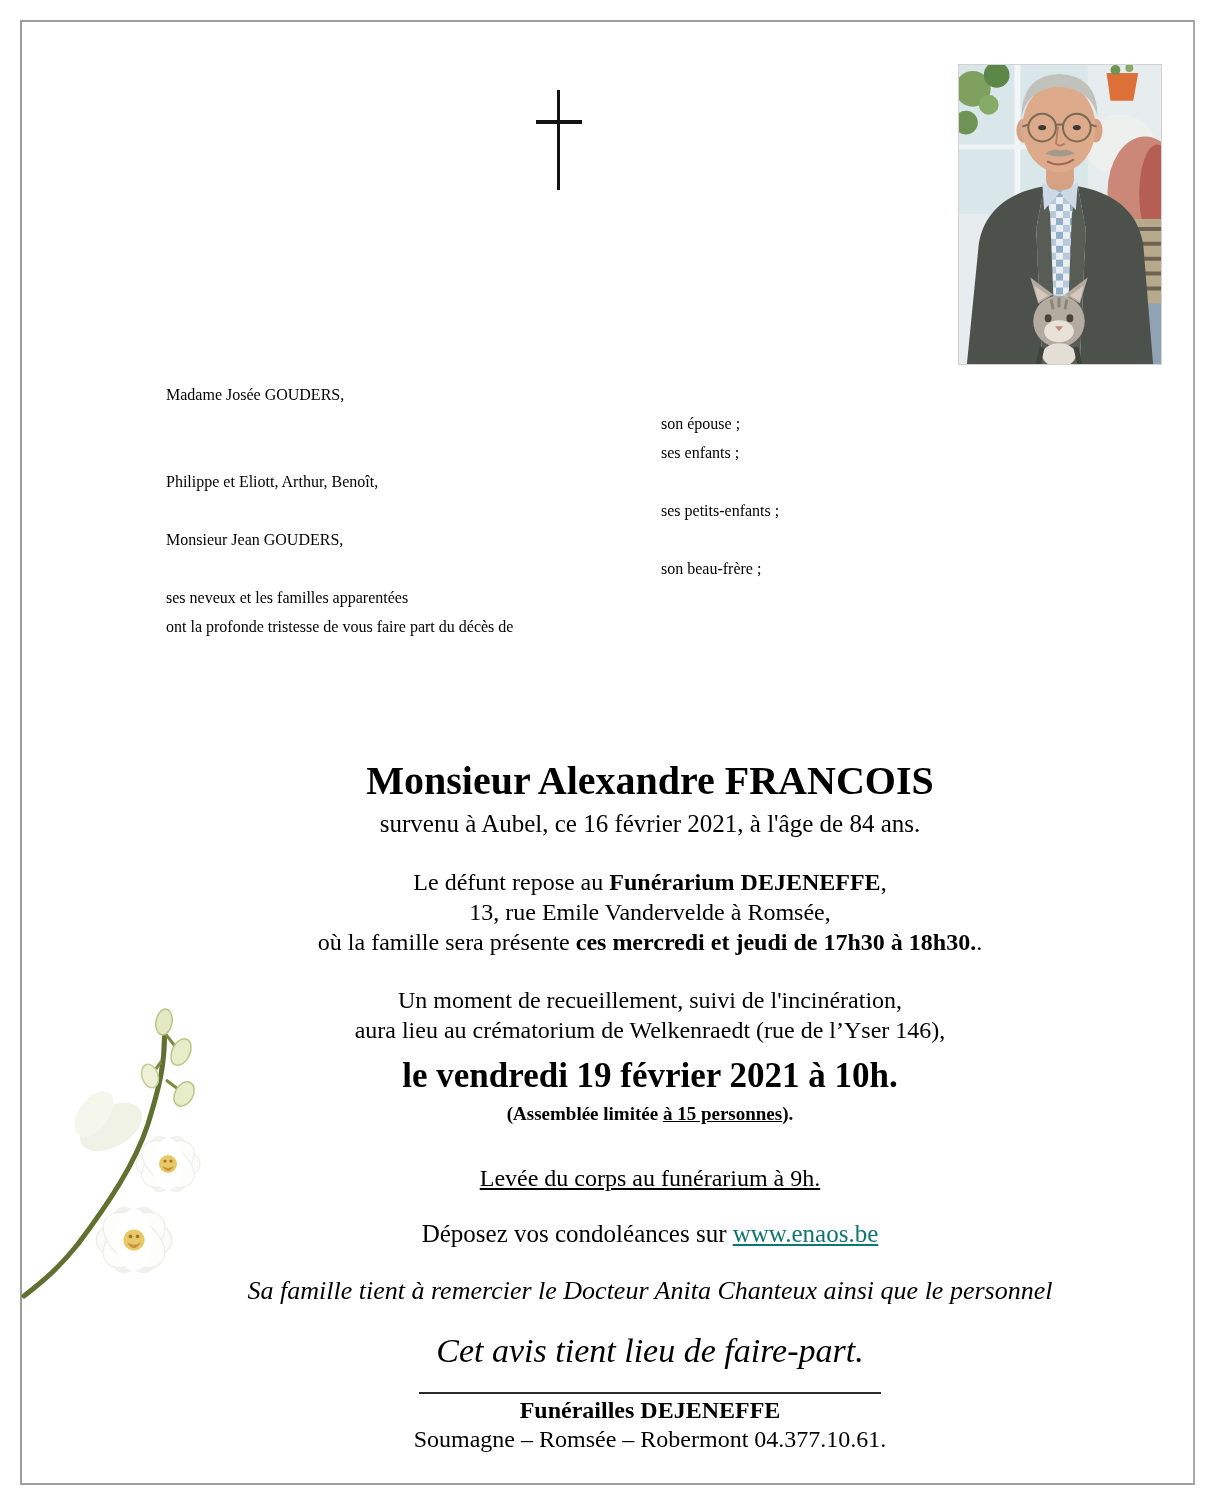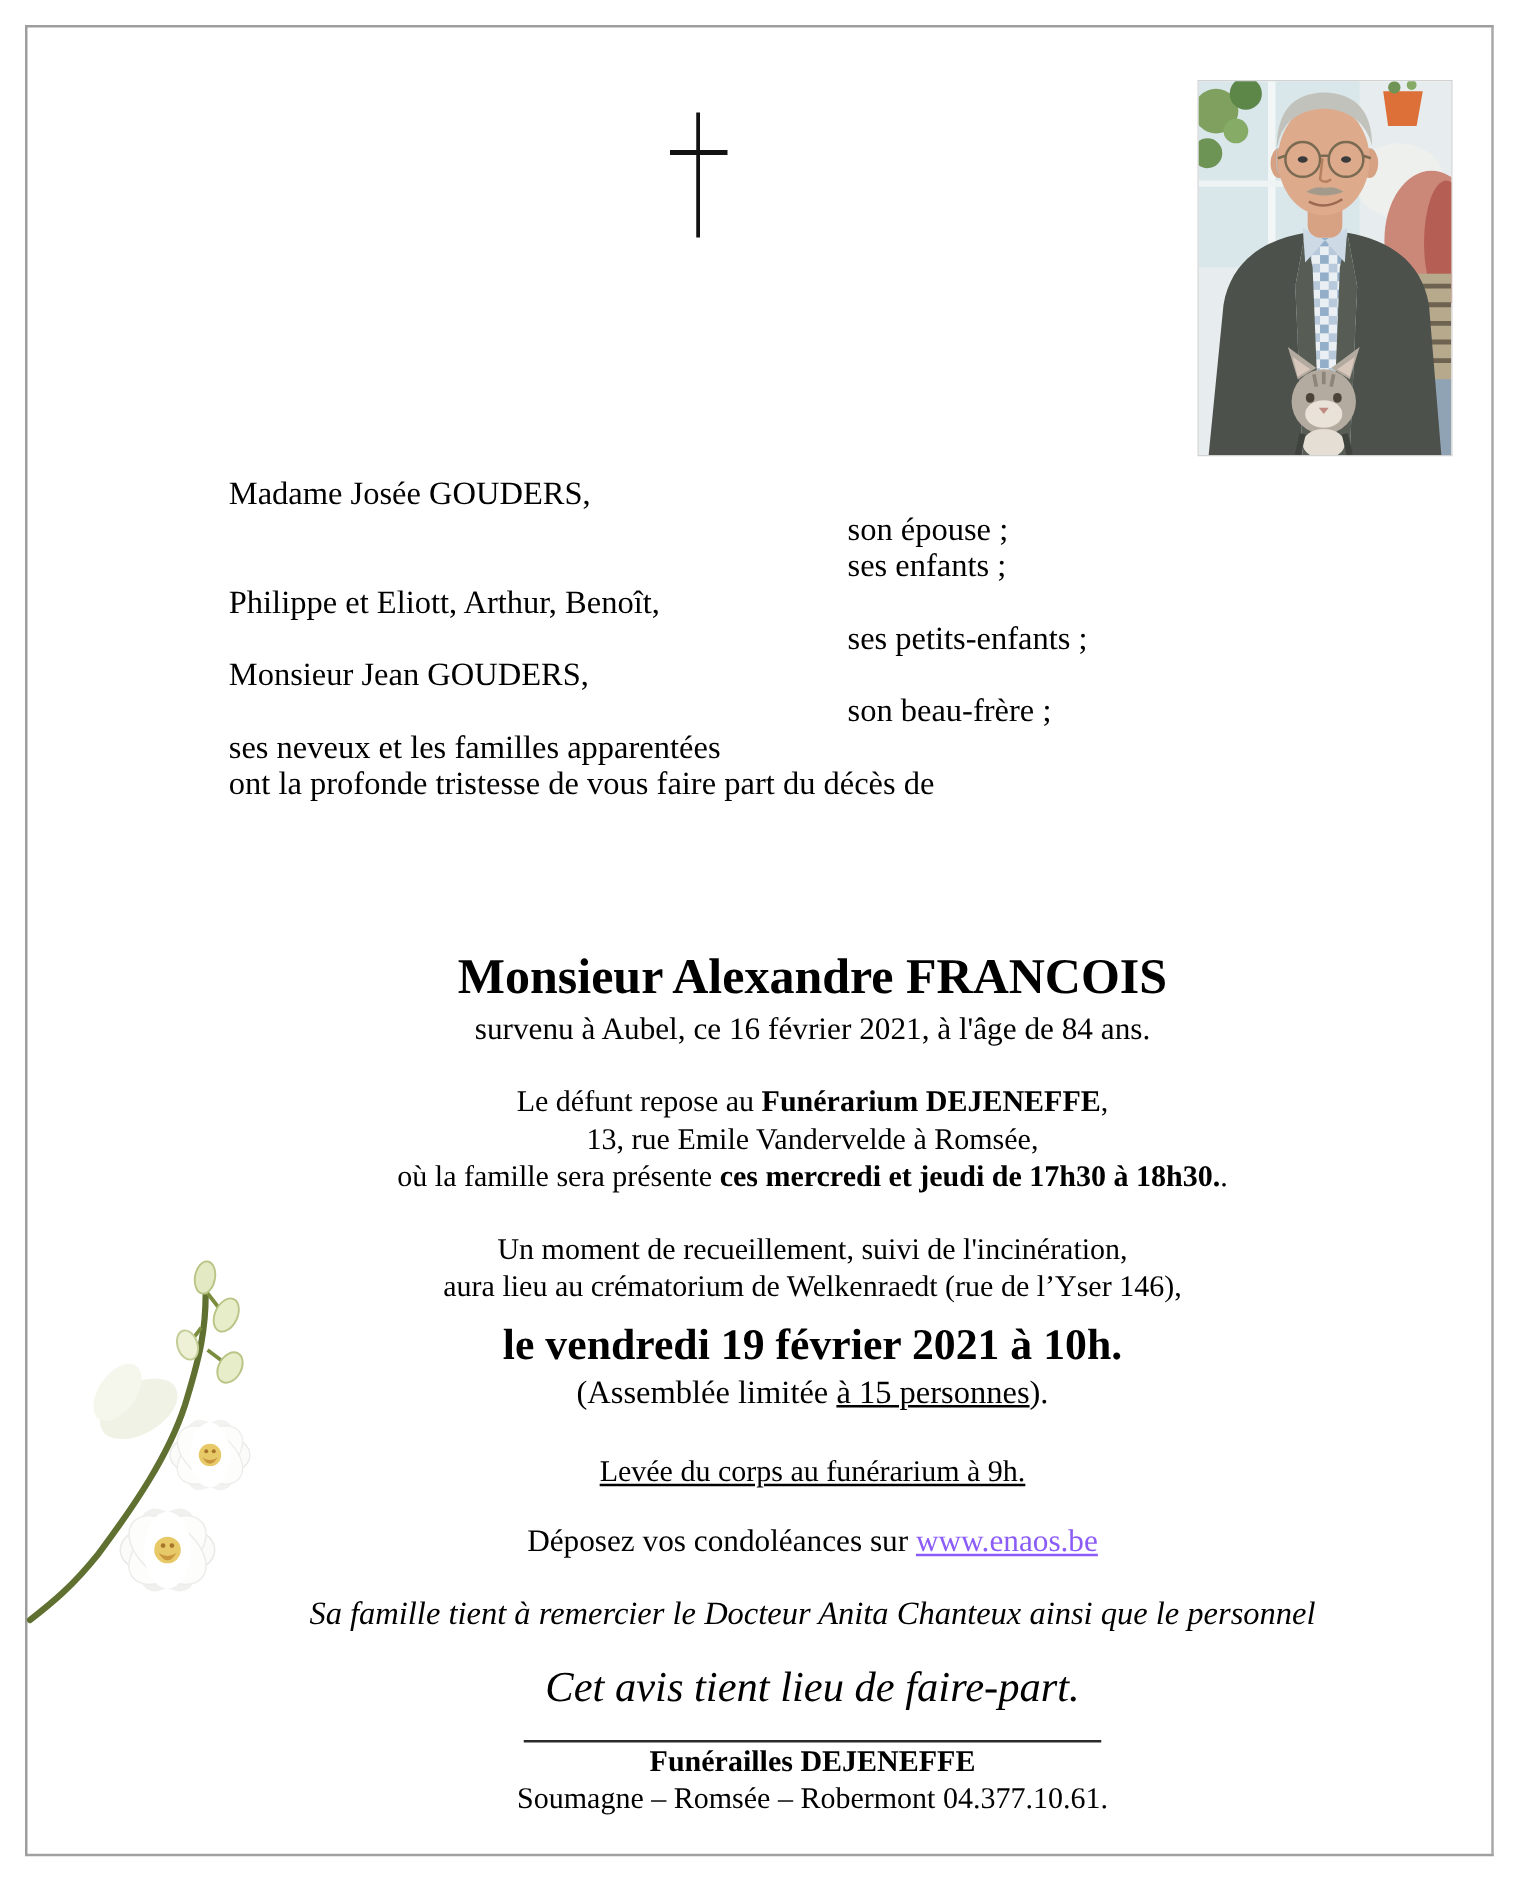--- a/index.html
+++ b/index.html
@@ -24,38 +24,38 @@
   .cross .v { position: absolute; left: 21px; top: 2px; width: 3px; height: 100px; background: #121212; }
   .cross .h { position: absolute; left: 0px; top: 32px; width: 46px; height: 4px; background: #121212; }
   
   .portrait { position: absolute; left: 958px; top: 64px; width: 204px; height: 301px; border: 1px solid #d2d2d2; box-sizing: border-box; }
   .portrait svg { display: block; width: 100%; height: 100%; }
   
   .orchid { position: absolute; left: 16px; top: 1002px; width: 268px; height: 330px; }
   .orchid svg { display: block; width: 100%; height: 100%; }
   
   .names {
-    position: absolute; left: 183px; top: 380px; width: 960px;
-    font-size: 26px; line-height: 29px;
+    position: absolute; left: 166px; top: 380px; width: 960px;
+    font-size: 16px; line-height: 29px;
   }
   .names .rel { padding-left: 495px; }
   
   .centered {
     position: absolute; left: 106px; top: 759px; width: 1088px;
     text-align: center; font-size: 24px; line-height: 30px;
   }
   .deceased-title { font-size: 40px; line-height: 44px; font-weight: bold; margin: 0; }
   .survenu { font-size: 25px; margin-top: 6px; }
   .block-repose { margin-top: 28px; }
   .block-moment { margin-top: 28px; }
   .big-date { margin-top: 10px; font-size: 35px; line-height: 42px; font-weight: bold; }
-  .assembly { font-size: 26px; line-height: 30px; font-weight: normal; margin-top: 2px; }
+  .assembly { font-size: 19px; line-height: 30px; font-weight: bold; margin-top: 2px; }
   .levee { margin-top: 34px; text-decoration: underline; }
   .condolences { margin-top: 26px; font-size: 25px; }
-  .condolences a { color: #8b5cf6; text-decoration: underline; }
+  .condolences a { color: #0f766e; text-decoration: underline; }
   .thanks { margin-top: 26px; font-size: 26px; line-height: 31px; font-style: italic; }
   .notice { margin-top: 30px; font-size: 34px; font-style: italic; }
   .sep { margin: 26px auto 0 auto; width: 462px; height: 0; border: 0; border-top: 2px solid #2a2a2a; }
   .company { margin-top: 2px; font-weight: bold; line-height: 29px; }
   .contact { line-height: 29px; }
   b, strong { font-weight: bold; text-align: center; }
   .u { text-decoration: underline; }
 </style>
 </head>
 <body>

